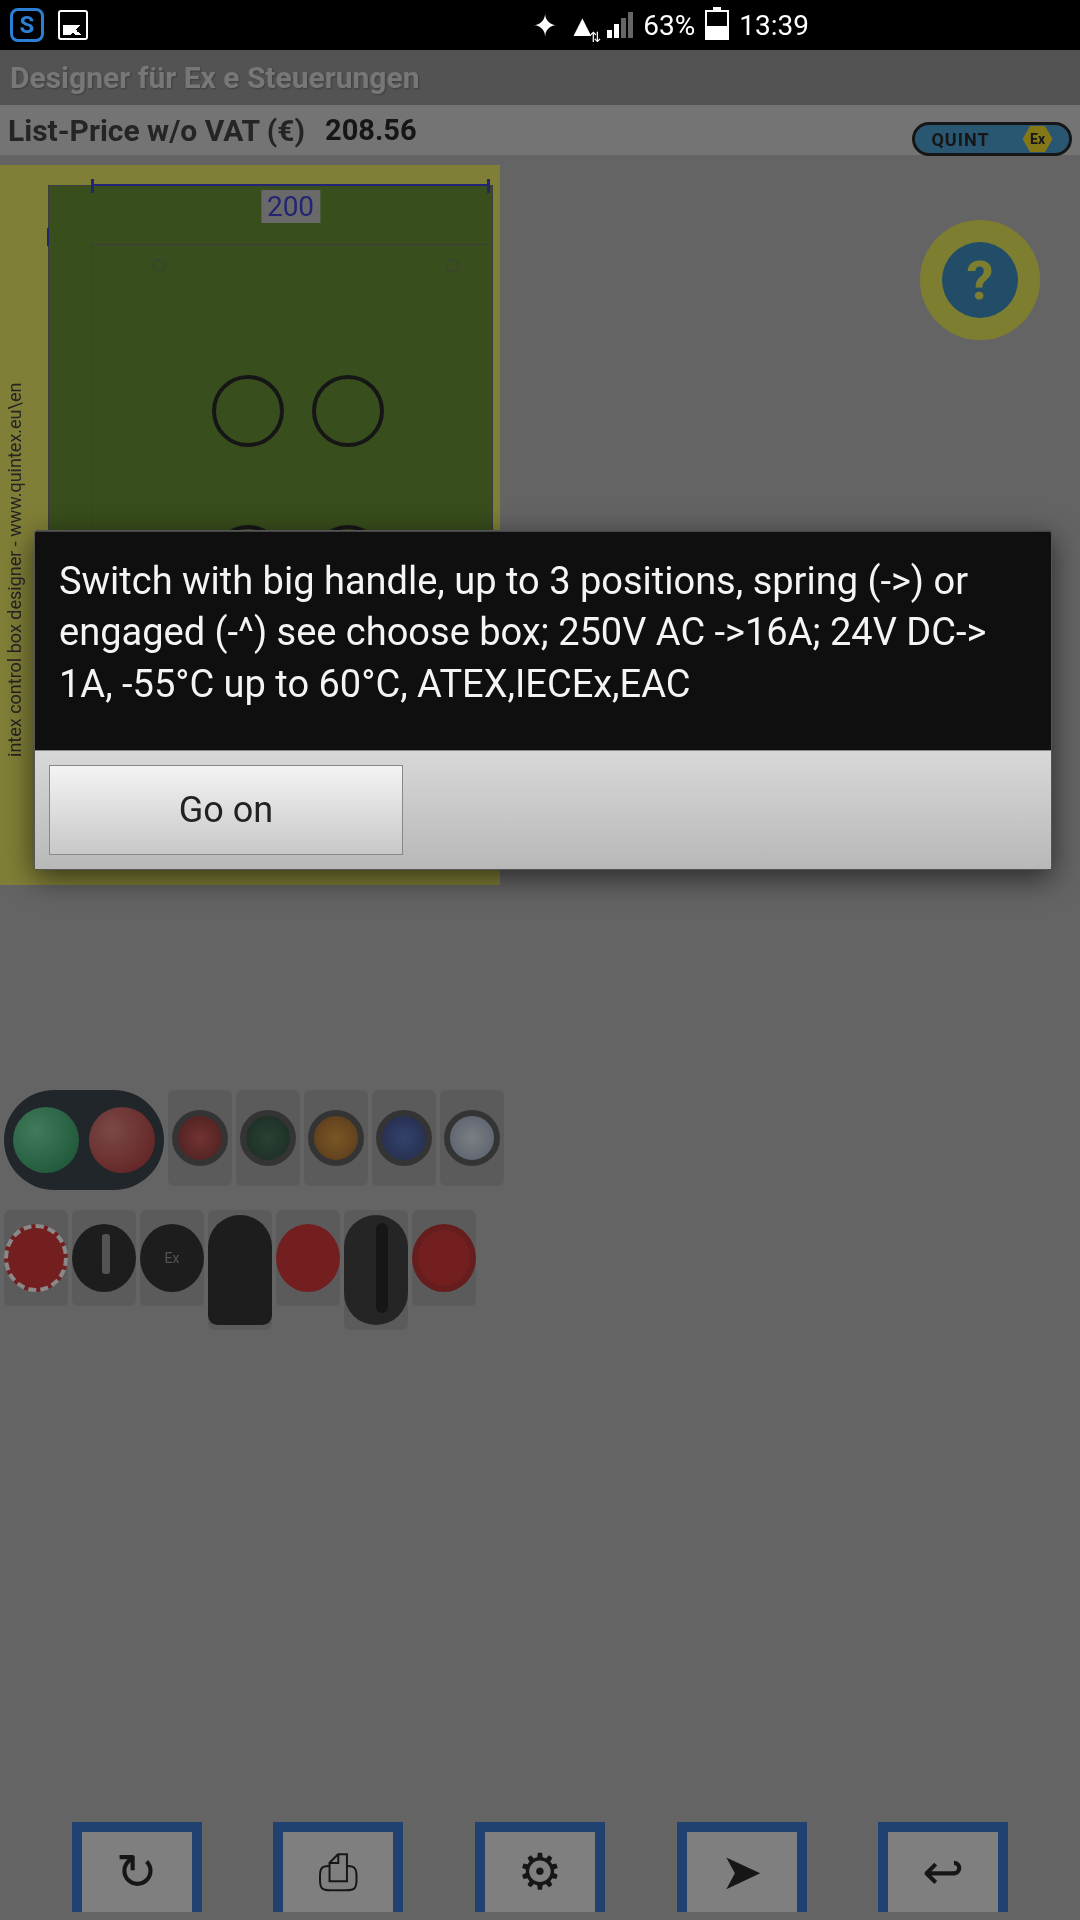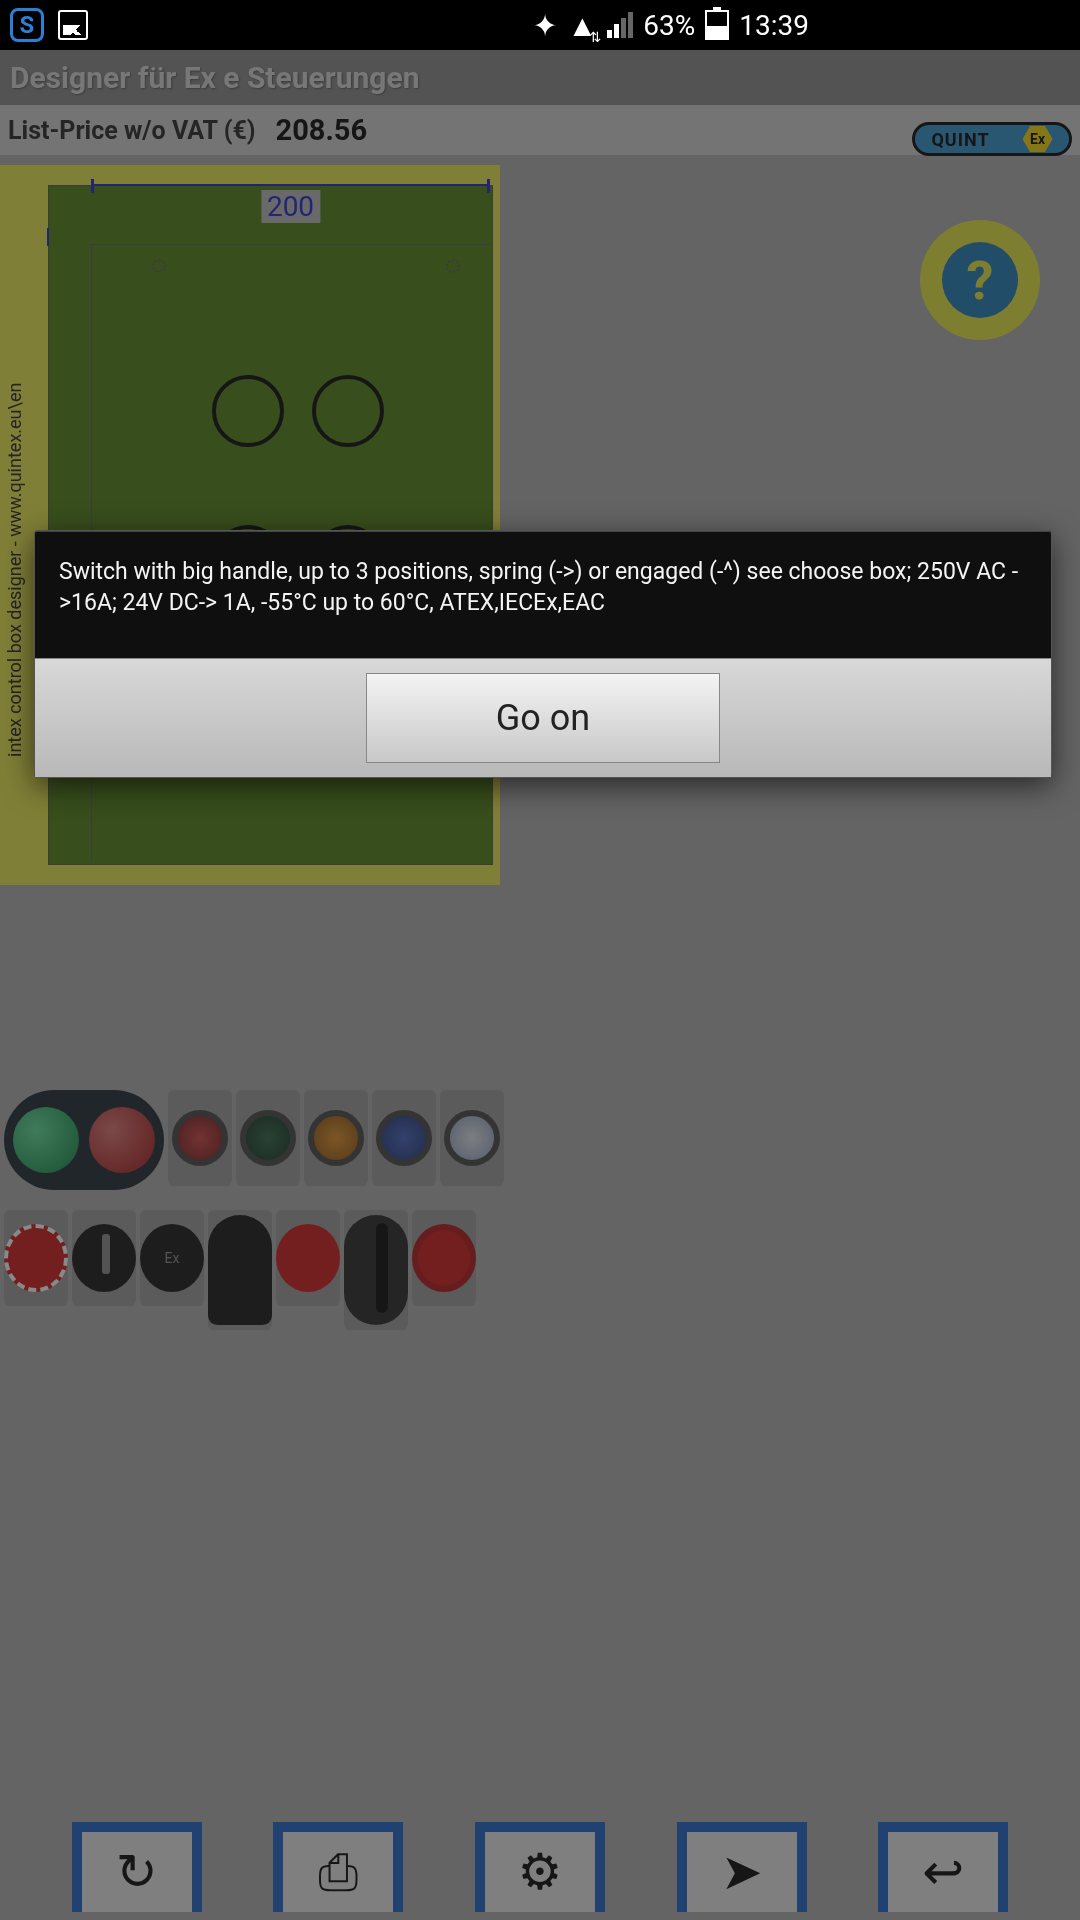--- a/index.html
+++ b/index.html
@@ -21,21 +21,21 @@
   .batt { display:inline-flex; align-items:center; }
   .batt-body { width:24px; height:30px; border:2px solid #fff; position:relative; }
   .batt-body::before { content:''; position:absolute; top:-5px; left:6px; width:8px; height:3px; background:#fff; }
   .batt-fill { position:absolute; bottom:0; left:0; right:0; height:46%; background:#fff; }
   
   
   .app-bg { position:absolute; top:50px; left:0; right:0; bottom:0; background:#aeaeae; }
   .app-header { height:55px; background:#888; display:flex; align-items:center; padding:0 10px; }
   .app-title { color:#d8d8d8; font-size:30px; font-weight:bold; text-shadow:1px 1px 2px #555; }
   .price-row { height:50px; background:#d0d0d0; display:flex; align-items:center; padding:0 8px; gap:20px; }
-  .price-label { font-size:25px; font-weight:bold; color:#222; }
+  .price-label { font-size:30px; font-weight:bold; color:#222; }
   .price-value { font-size:29px; font-weight:bold; color:#000; }
   .quintex-logo { margin-left:auto; width:160px; height:34px; background:#2a8fc9; border:3px solid #000; border-radius:17px; display:flex; align-items:center; justify-content:space-around; font-weight:bold; position:relative;margin-top:18px; }
   .quintex-logo .q-text { color:#000; font-size:18px; letter-spacing:1px; }
   .quintex-logo .ex-hex { width:30px; height:26px; background:#f5d800; display:flex; align-items:center; justify-content:center; font-size:14px; clip-path: polygon(25% 0%, 75% 0%, 100% 50%, 75% 100%, 25% 100%, 0% 50%); }
   
   .design-area { position:relative; margin:10px 0 0 0; }
   .yellow-frame { position:absolute; left:0; top:0; width:500px; height:720px; background:#ece94a; }
   .sidebar-text { position:absolute; left:4px; bottom:10px; top:100px; width:30px; writing-mode:vertical-rl; transform:rotate(180deg); color:#222; font-size:18px; text-align:center; }
   .panel-box { position:absolute; left:48px; top:20px; width:445px; height:680px; background:#4d7c0f; border:1px solid #555; }
   .dim-top { position:absolute; top:-2px; left:42px; right:2px; height:36px; border-top:2px solid #2020d0; }
@@ -76,22 +76,22 @@
   .toolbar { position:absolute; bottom:8px; left:0; right:0; display:flex; justify-content:space-evenly; }
   .tool-btn { width:130px; height:90px; border:10px solid #1a5fc9; border-bottom:none; background:#e8e8e8; display:flex; align-items:center; justify-content:center; font-size:50px; color:#000; }
   
   
   .dim-overlay { position:absolute; inset:0; background:rgba(40,40,40,0.55); }
   
   
   .dialog { position:absolute; left:34px; right:28px; top:480px; background:#0f0f0f; border:1px solid #555; border-radius:4px; box-shadow:0 8px 30px rgba(0,0,0,0.6); }
   .dialog-title { padding:28px 24px 24px; color:#fff; font-size:44px; }
   .dialog-divider { height:1px; background:#444; }
-  .dialog-body { padding:24px 24px 40px; color:#f4f4f4; font-size:23px; line-height:1.35; }
-  .dialog-footer { background:linear-gradient(#d8d8d8,#b8b8b8); padding:14px; display:flex; justify-content:center; border-top:1px solid #888; }
+  .dialog-body { padding:24px 24px 40px; color:#f4f4f4; font-size:38px; line-height:1.35; }
+  .dialog-footer { background:linear-gradient(#d8d8d8,#b8b8b8); padding:14px; display:flex; border-top:1px solid #888; }
   .go-on-btn { width:354px; height:90px; background:linear-gradient(#f4f4f4,#c8c8c8); border:1px solid #888; font-size:36px; color:#222; display:flex; align-items:center; justify-content:center; cursor:pointer; }
 </style>
 </head>
 <body>
 
 <div class="status-bar">
   <div class="status-left">
     <div class="s-icon">S</div>
     <div class="img-icon"></div>
   </div>

